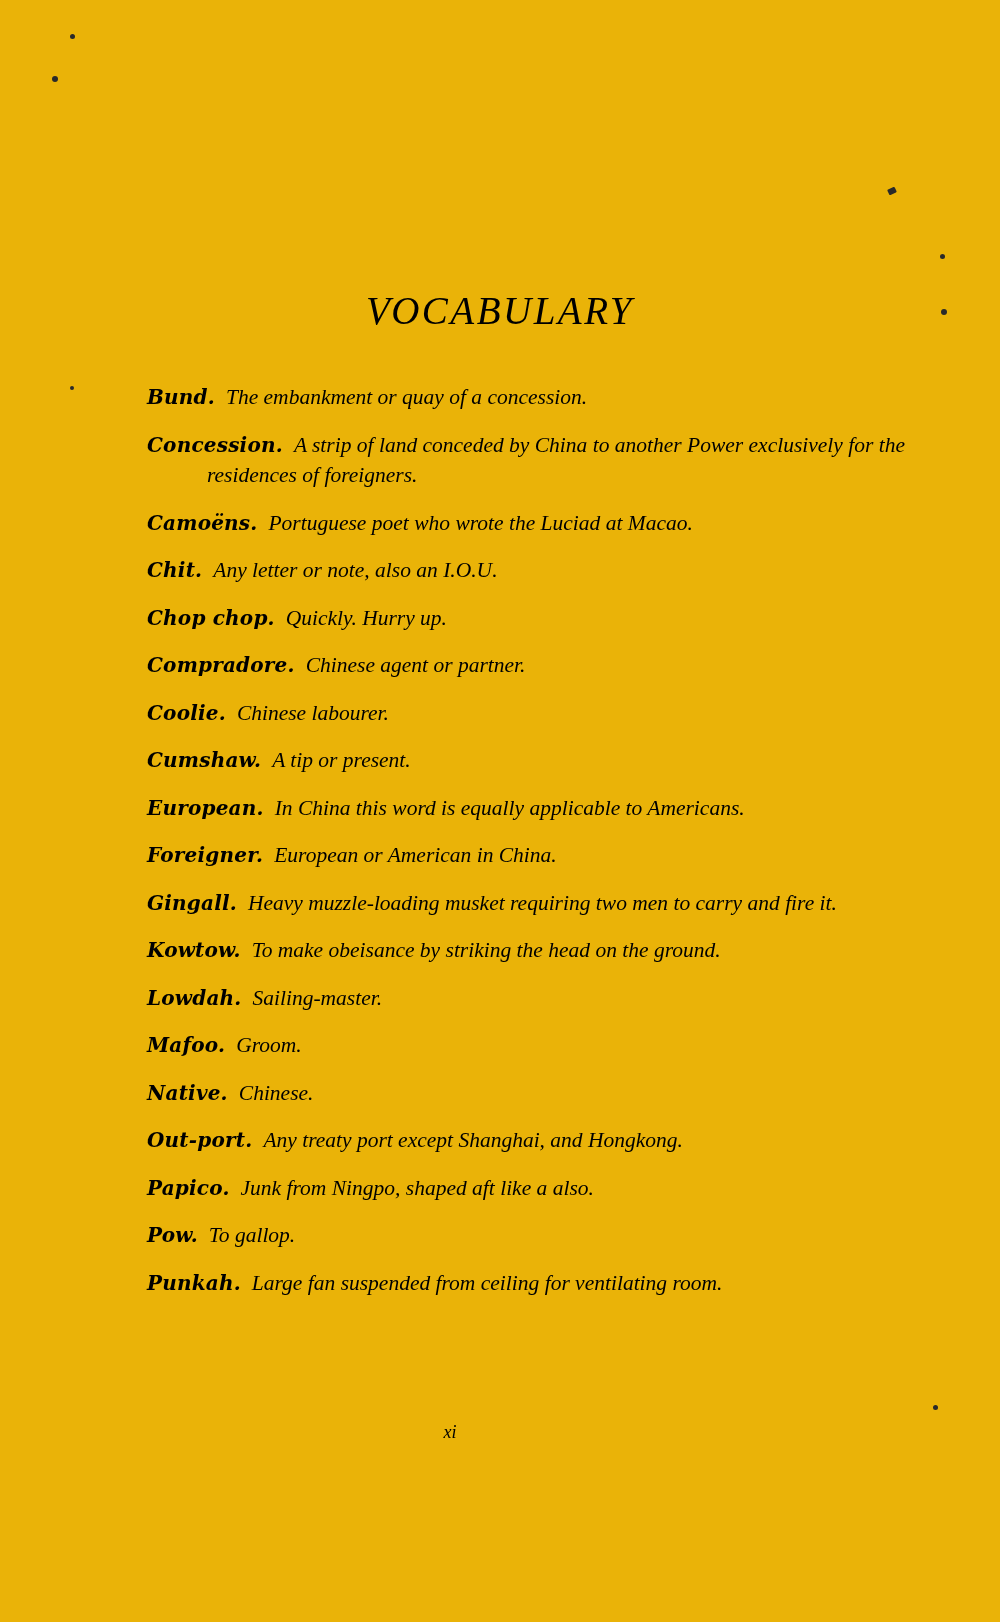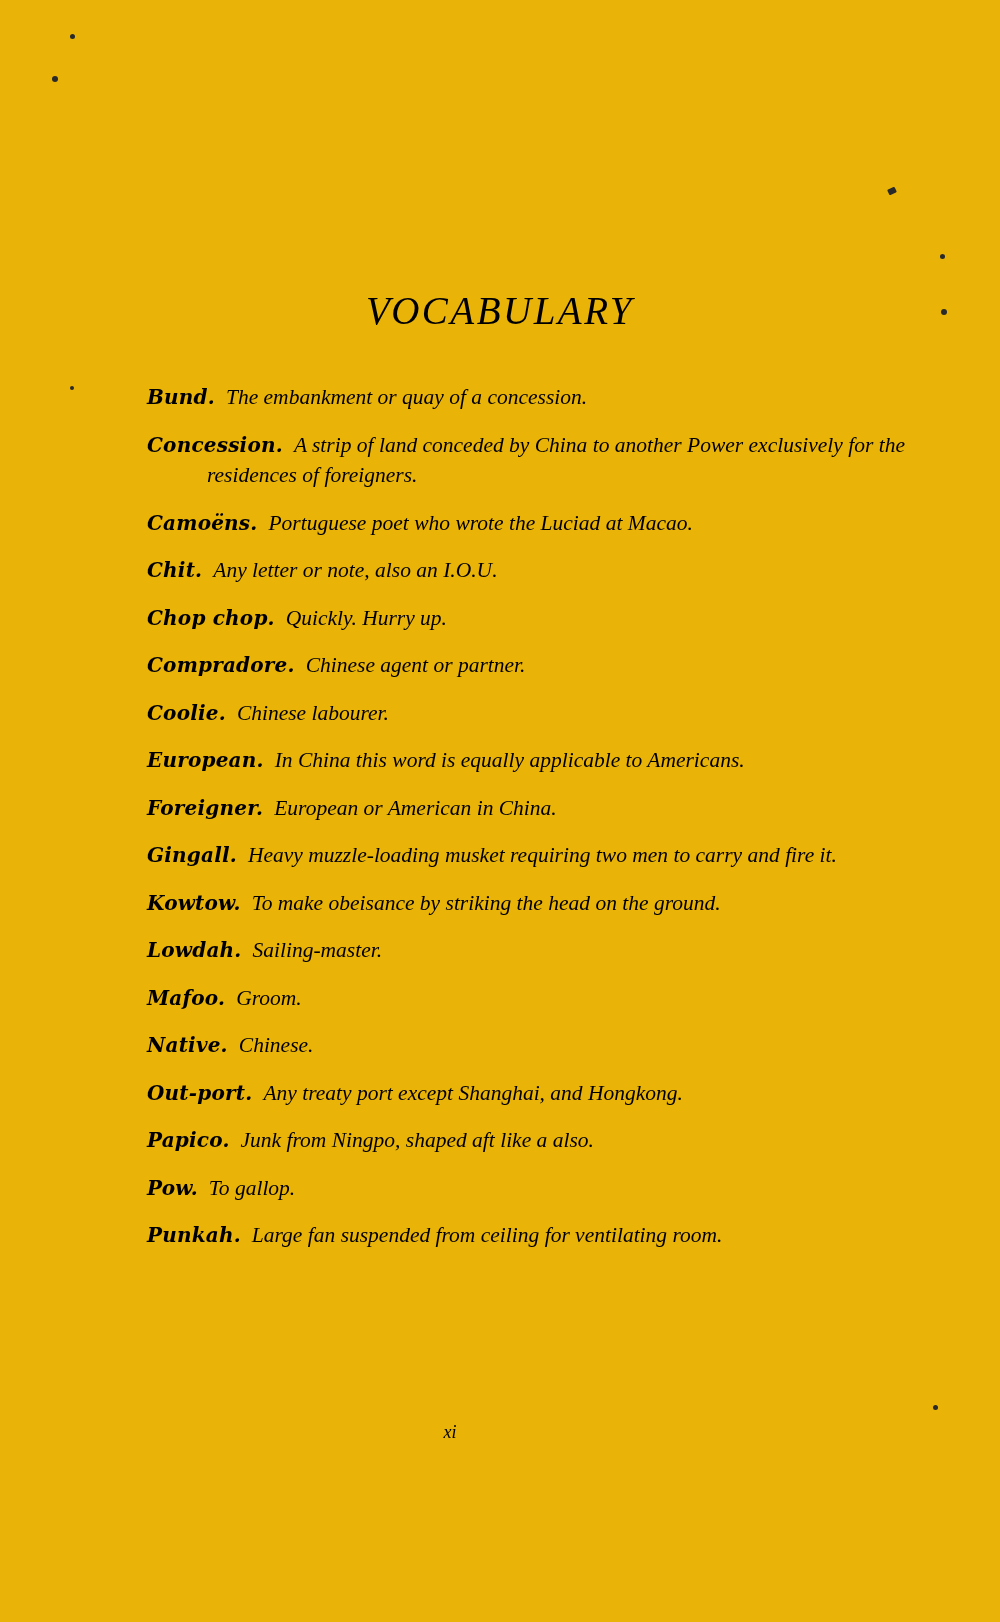--- a/index.html
+++ b/index.html
@@ -106,20 +106,21 @@
   <div class="title">VOCABULARY</div>
 
   <div class="entries" id="entries">
       <div class="entry"><span class="term">Bund.</span><span class="gap"></span><span class="def">The embankment or quay of a concession.</span></div>
       <div class="entry"><span class="term">Concession.</span><span class="gap"></span><span class="def">A strip of land conceded by China to another Power exclusively for the residences of foreigners.</span></div>
       <div class="entry"><span class="term">Camoëns.</span><span class="gap"></span><span class="def">Portuguese poet who wrote the Luciad at Macao.</span></div>
       <div class="entry"><span class="term">Chit.</span><span class="gap"></span><span class="def">Any letter or note, also an I.O.U.</span></div>
       <div class="entry"><span class="term">Chop chop.</span><span class="gap"></span><span class="def">Quickly.  Hurry up.</span></div>
       <div class="entry"><span class="term">Compradore.</span><span class="gap"></span><span class="def">Chinese agent or partner.</span></div>
       <div class="entry"><span class="term">Coolie.</span><span class="gap"></span><span class="def">Chinese labourer.</span></div>
+      <div class="entry"><span class="term">Cumshaw.</span><span class="gap"></span><span class="def">A tip or present.</span></div>
       <div class="entry"><span class="term">European.</span><span class="gap"></span><span class="def">In China this word is equally applicable to Americans.</span></div>
       <div class="entry"><span class="term">Foreigner.</span><span class="gap"></span><span class="def">European or American in China.</span></div>
       <div class="entry"><span class="term">Gingall.</span><span class="gap"></span><span class="def">Heavy muzzle-loading musket requiring two men to carry and fire it.</span></div>
       <div class="entry"><span class="term">Kowtow.</span><span class="gap"></span><span class="def">To make obeisance by striking the head on the ground.</span></div>
       <div class="entry"><span class="term">Lowdah.</span><span class="gap"></span><span class="def">Sailing-master.</span></div>
       <div class="entry"><span class="term">Mafoo.</span><span class="gap"></span><span class="def">Groom.</span></div>
       <div class="entry"><span class="term">Native.</span><span class="gap"></span><span class="def">Chinese.</span></div>
       <div class="entry"><span class="term">Out-port.</span><span class="gap"></span><span class="def">Any treaty port except Shanghai, and Hongkong.</span></div>
       <div class="entry"><span class="term">Papico.</span><span class="gap"></span><span class="def">Junk from Ningpo, shaped aft like a also.</span></div>
       <div class="entry"><span class="term">Pow.</span><span class="gap"></span><span class="def">To gallop.</span></div>

